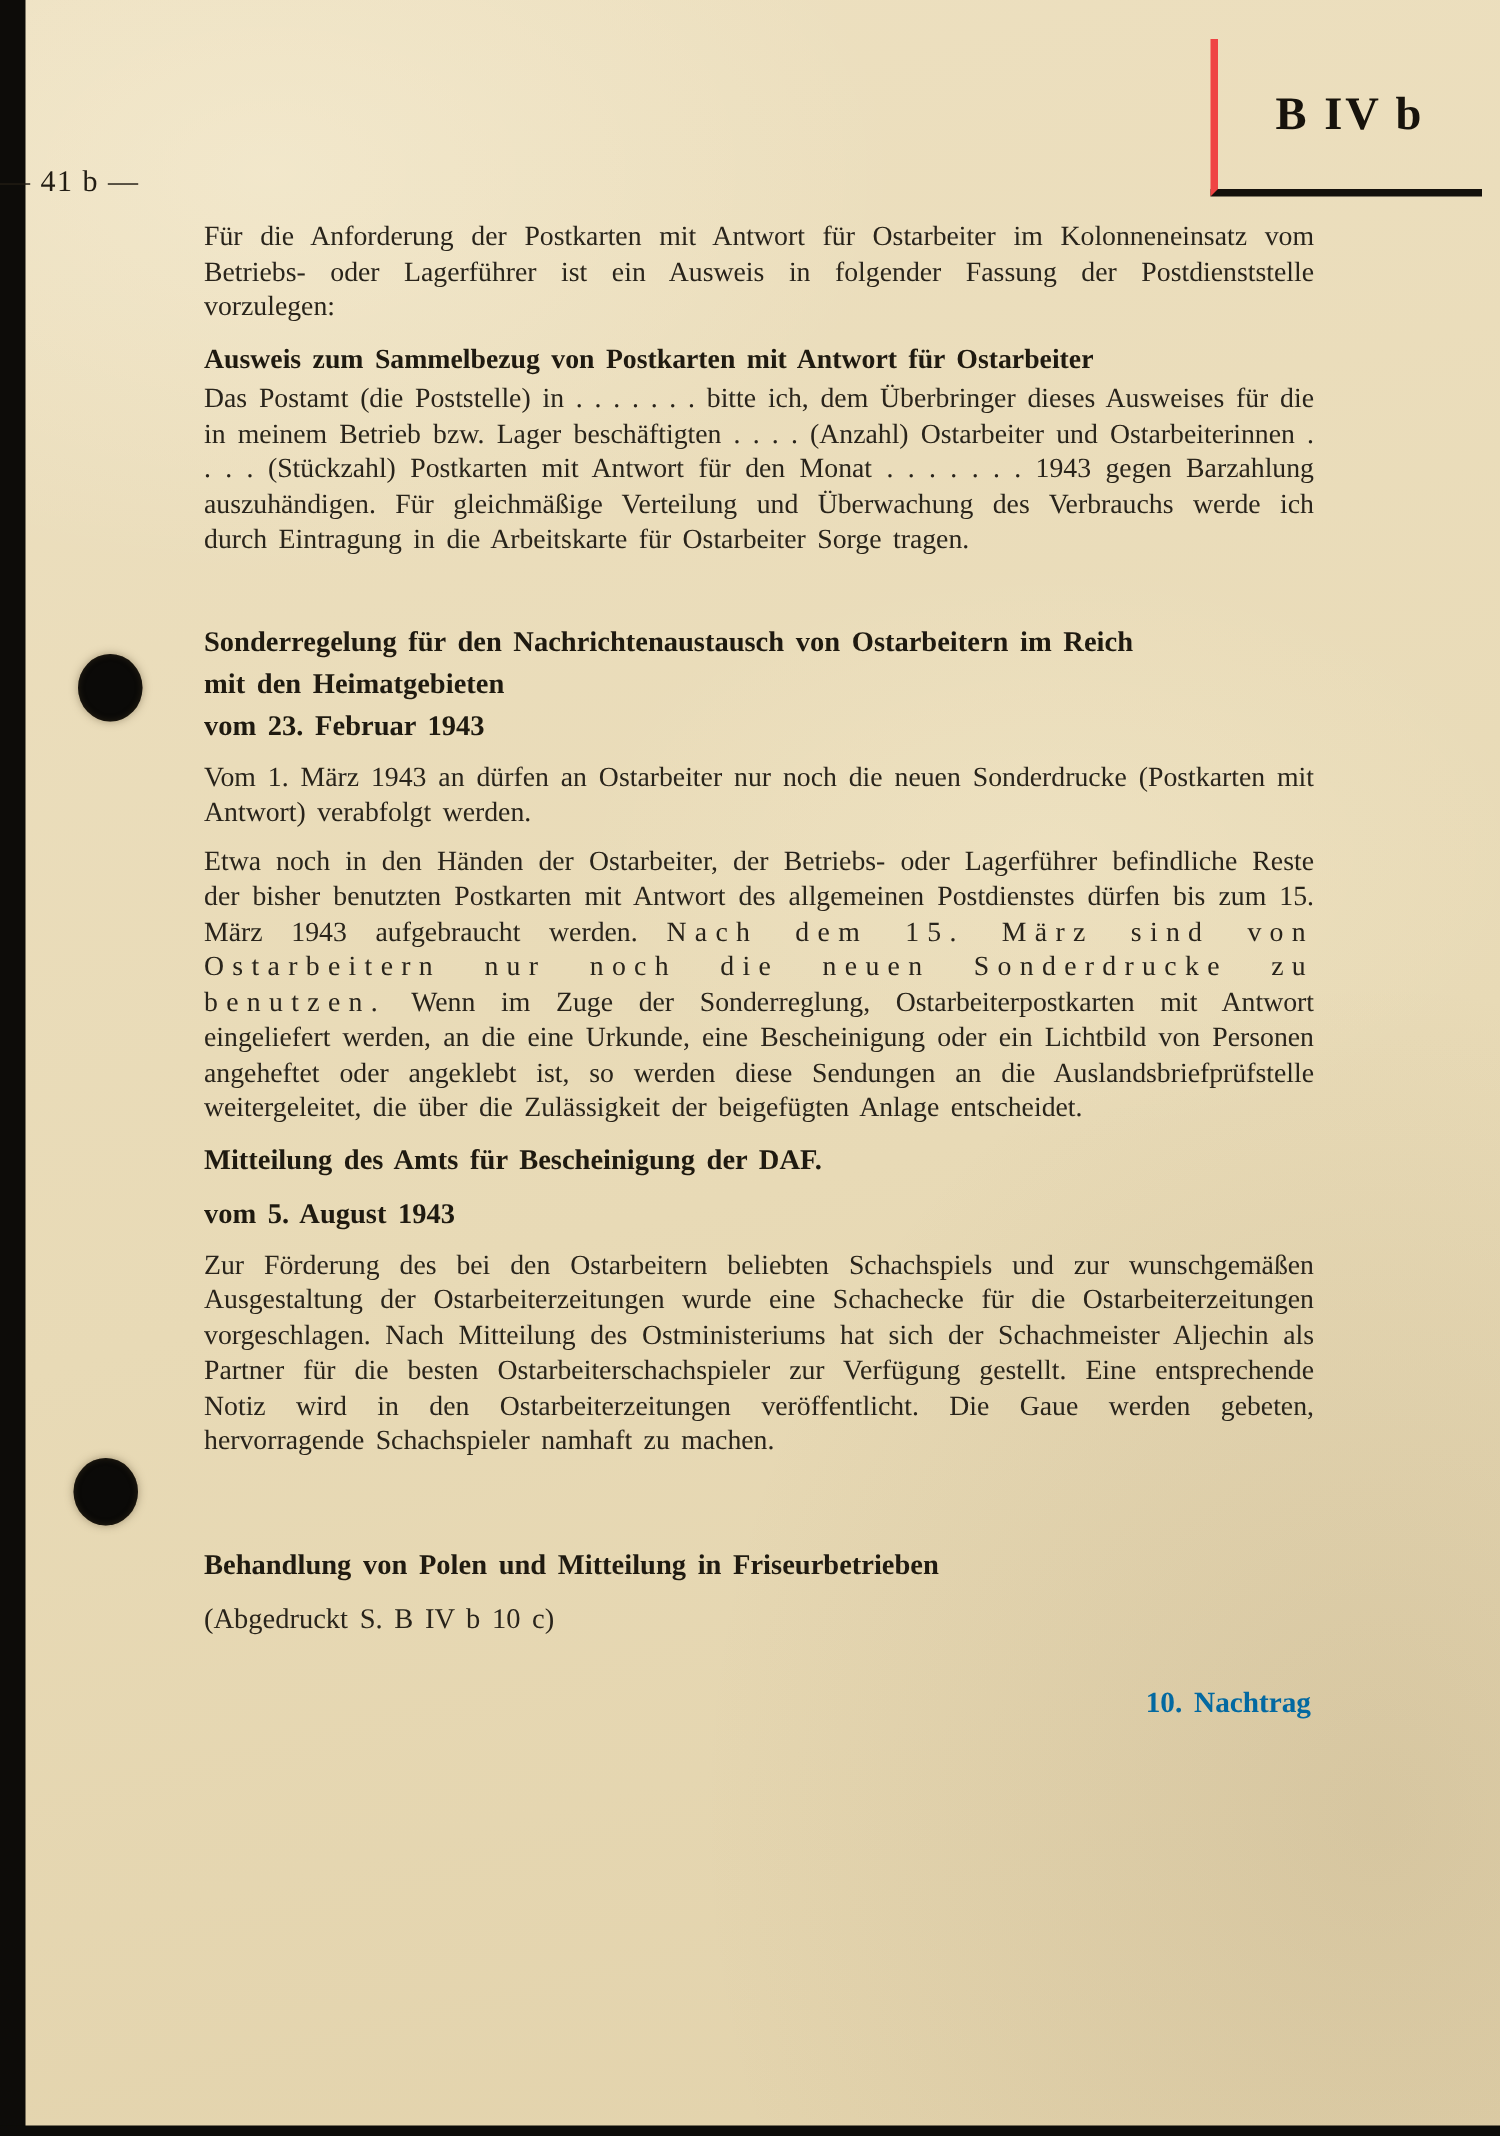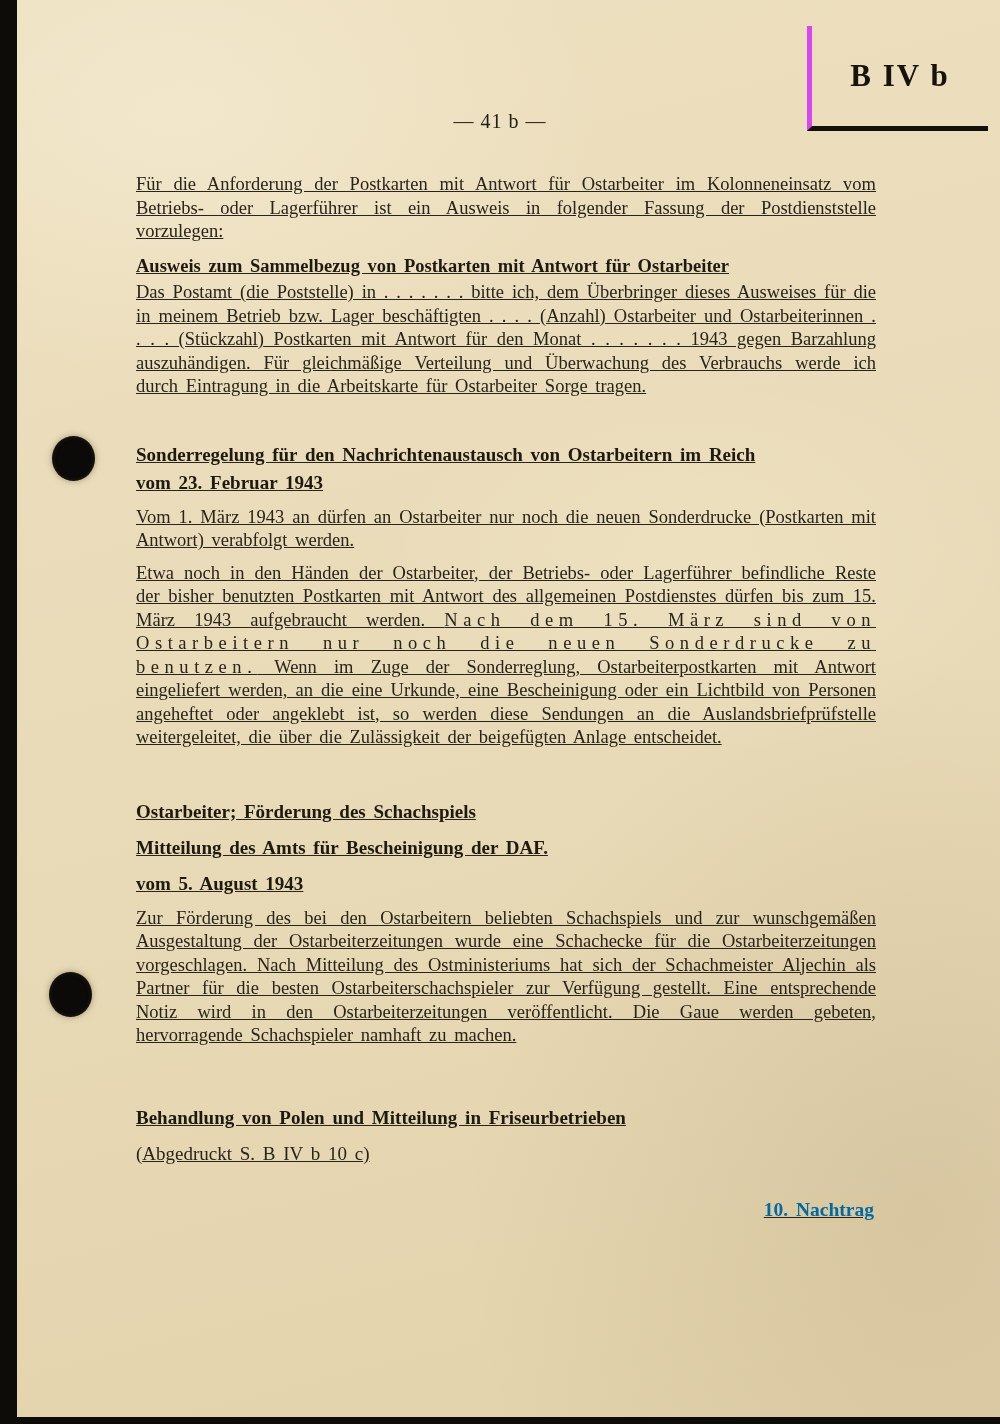--- a/index.html
+++ b/index.html
@@ -26,34 +26,34 @@
   }
   .hole {
     position: absolute; width: 43px; height: 45px;
     background: #0b0a08; border-radius: 50%;
     box-shadow: 0 0 4px rgba(60,50,30,0.6) inset, 0 0 6px rgba(90,75,50,0.5);
   }
   .hole-1 { left: 52px; top: 436px; }
   .hole-2 { left: 49px; top: 972px; }
   .classification-box {
     position: absolute; top: 26px; right: 12px; width: 176px; height: 100px;
-    border-left: 5px solid #d946ef;
+    border-left: 5px solid #ef4444;
     border-bottom: 5px solid #14110c;
     display: flex; align-items: center; justify-content: center; text-align: center;
   }
   .classification-box span {
     font-size: 31px; font-weight: bold; letter-spacing: 2px; color: #17130c;
   }
   .page-number {
     position: absolute; top: 110px; left: 0; width: 1000px;
-    text-align: center; font-size: 20px; letter-spacing: 1px; color: #221d14;
+    font-size: 20px; letter-spacing: 1px; color: #221d14;
   }
   .content {
-    position: absolute; left: 136px; top: 173px; width: 740px;
-    font-size: 18.5px; line-height: 23.5px; text-decoration: underline;
+    position: absolute; left: 136px; top: 147px; width: 740px;
+    font-size: 18.5px; line-height: 23.5px;
   }
   .content p { margin: 0; text-align: justify; word-spacing: 3px; }
   .center { text-align: right; }
   .right  { text-align: right !important; }
   .bold   { font-weight: bold; color: #1f1a10; }
   .h-line { line-height: 28px; font-size: 19px; }
   .sub-gap   { margin-top: 8px !important; }
   .para-gap  { margin-top: 9px !important; }
   .ausweis-heading  { margin: 11px 0 3px 0 !important; }
   .signature        { margin-top: 8px !important; padding-right: 6px; }
@@ -83,25 +83,25 @@
 
   <div class="page-number">— 41 b —</div>
 
   <div class="content">
 
     <p>Für die Anforderung der Postkarten mit Antwort für Ostarbeiter im Kolonneneinsatz vom Betriebs- oder Lagerführer ist ein Ausweis in folgender Fassung der Postdienststelle vorzulegen:</p>
     <p class="center bold ausweis-heading">Ausweis zum Sammelbezug von Postkarten mit Antwort für Ostarbeiter</p>
     <p>Das Postamt (die Poststelle) in . . . . . . .  bitte ich, dem Überbringer dieses Ausweises für die in meinem Betrieb bzw. Lager beschäftigten . . . .  (Anzahl) Ostarbeiter und Ostarbeiterinnen . . . .  (Stückzahl) Postkarten mit Antwort für den Monat . . . . . . .  1943 gegen Barzahlung auszuhändigen. Für gleichmäßige Verteilung und Überwachung des Verbrauchs werde ich durch Eintragung in die Arbeitskarte für Ostarbeiter Sorge tragen.</p>
 
     <p class="center bold h-line section-gap-1">Sonderregelung für den Nachrichtenaustausch von Ostarbeitern im Reich</p>
+    <p class="center bold h-line">mit den Heimatgebieten</p>
     <p class="center bold h-line">vom 23. Februar 1943</p>
     <p class="para-gap">Vom 1. März 1943 an dürfen an Ostarbeiter nur noch die neuen Sonderdrucke (Postkarten mit Antwort) verabfolgt werden.</p>
     <p class="para-gap"><span>Etwa noch in den Händen der Ostarbeiter, der Betriebs- oder Lagerführer befindliche Reste der bisher benutzten Postkarten mit Antwort des allgemeinen Postdienstes dürfen bis zum 15. März 1943 aufgebraucht werden. </span><span class="spaced-text">Nach dem 15. März sind von Ostarbeitern nur noch die neuen Sonderdrucke zu benutzen.</span><span> Wenn im Zuge der Sonderreglung, Ostarbeiterpostkarten mit Antwort eingeliefert werden, an die eine Urkunde, eine Bescheinigung oder ein Lichtbild von Personen angeheftet oder angeklebt ist, so werden diese Sendungen an die Auslandsbriefprüfstelle weitergeleitet, die über die Zulässigkeit der beigefügten Anlage entscheidet.</span></p>
 
-    <p class="center bold h-line section-gap-2">Ostarbeiter; Förderung des Schachspiels</p>
     <p class="center bold h-line sub-gap">Mitteilung des Amts für Bescheinigung der DAF.</p>
     <p class="center bold h-line sub-gap">vom 5. August 1943</p>
     <p class="para-gap">Zur Förderung des bei den Ostarbeitern beliebten Schachspiels und zur wunschgemäßen Ausgestaltung der Ostarbeiterzeitungen wurde eine Schachecke für die Ostarbeiterzeitungen vorgeschlagen. Nach Mitteilung des Ostministeriums hat sich der Schachmeister Aljechin als Partner für die besten Ostarbeiterschachspieler zur Verfügung gestellt. Eine entsprechende Notiz wird in den Ostarbeiterzeitungen veröffentlicht. Die Gaue werden gebeten, hervorragende Schachspieler namhaft zu machen.</p>
 
     <p class="center bold h-line section-gap-3">Behandlung von Polen und Mitteilung in Friseurbetrieben</p>
     <p class="center h-line sub-gap">(Abgedruckt S. B IV b 10 c)</p>
 
     <p class="right footer-nachtrag">10. Nachtrag</p>
 
   </div>

